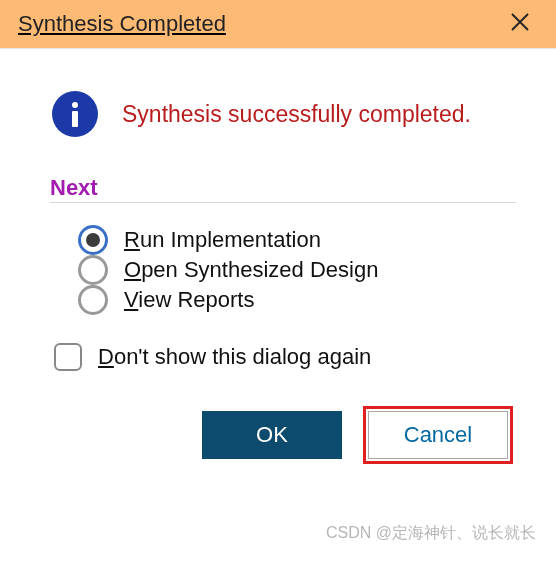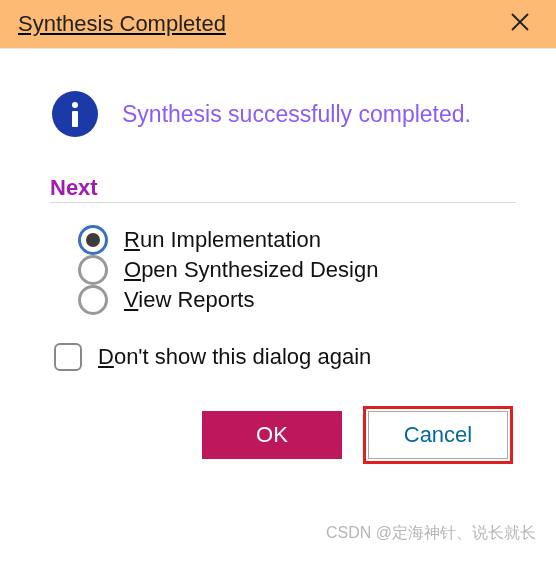--- a/index.html
+++ b/index.html
@@ -51,21 +51,21 @@
       border-radius: 50%;
       background: #1b3aa8;
       display: flex;
       align-items: center;
       justify-content: center;
       flex-shrink: 0;
     }
     .info-icon svg { width: 16px; height: 26px; }
     .status-text {
       font-size: 23px;
-      color: #8b5cf6;
+      color: #b91c1c;
     }
     .section-header {
       font-size: 22px;
       font-weight: 700;
       color: #a21caf;
       padding-bottom: 1px;
       border-bottom: 1px solid #d8d8d8;
       margin-bottom: 22px;
     }
     .options {
@@ -126,21 +126,21 @@
       width: 140px;
       height: 48px;
       font-size: 22px;
       display: flex;
       align-items: center;
       justify-content: center;
       cursor: pointer;
       border: none;
     }
     .btn-primary {
-      background: #be185d;
+      background: #0c4a6e;
       color: #fff;
     }
     .btn-secondary {
       background: #fff;
       color: #0369a1;
       border: 1px solid #aaa;
       outline: 3px solid #e02020;
       outline-offset: 2px;
     }
     .watermark {

